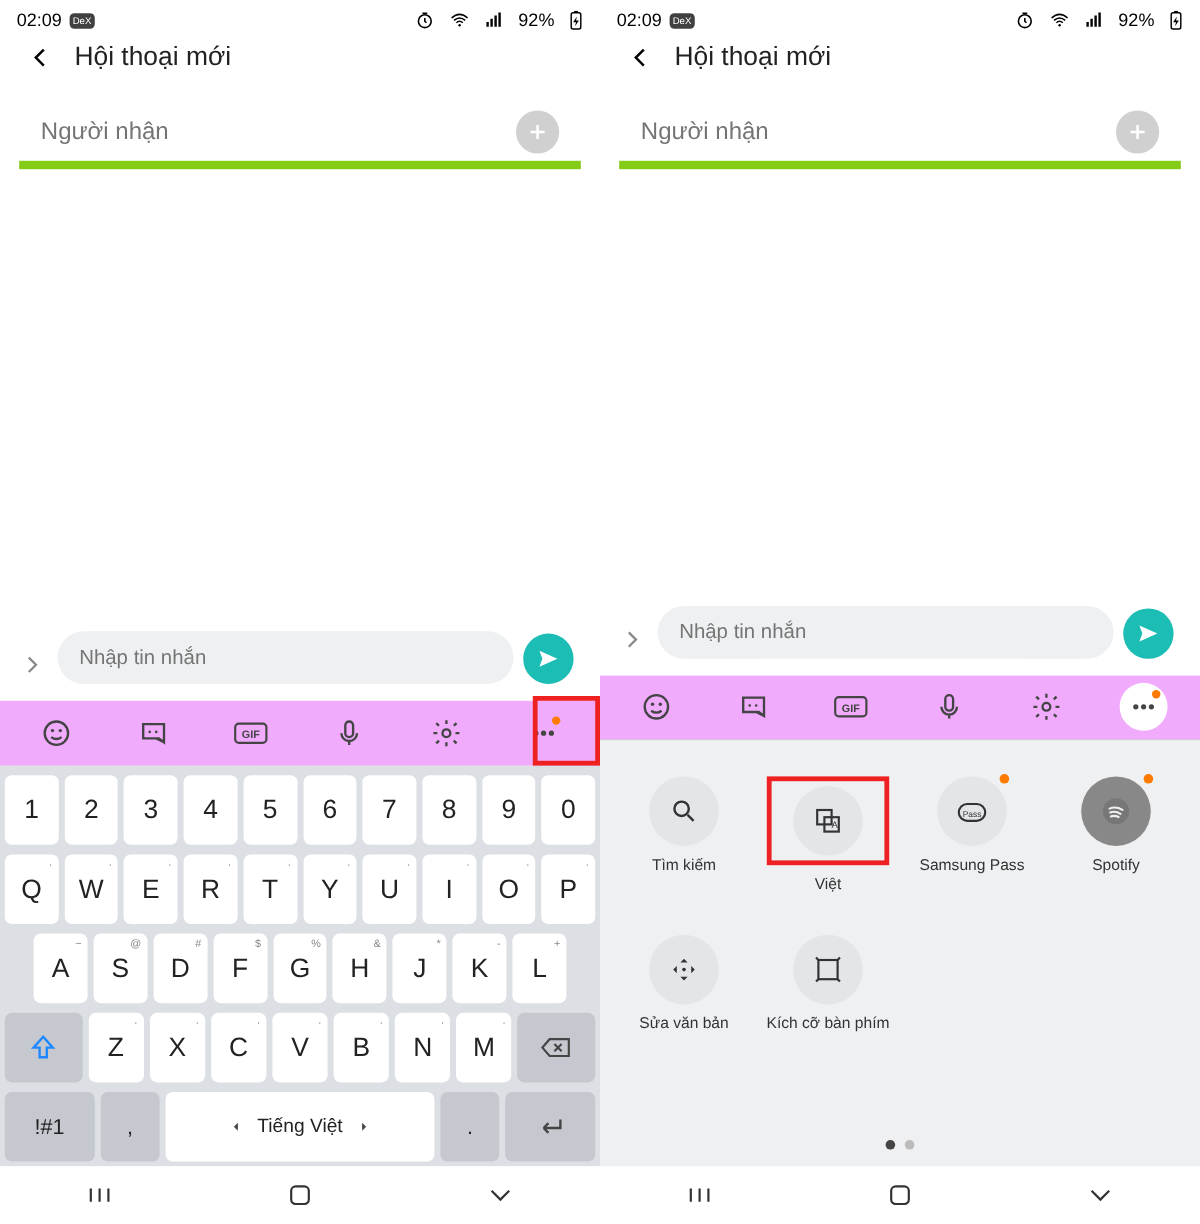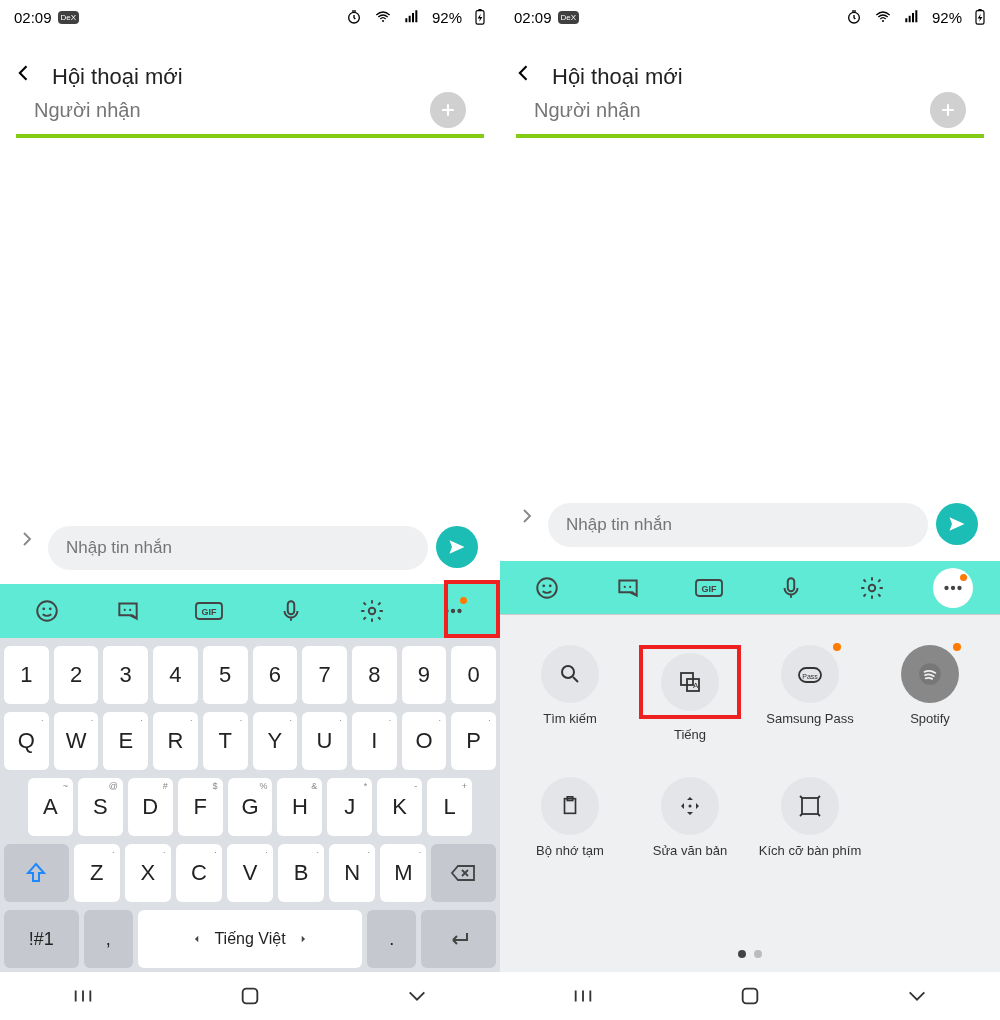--- a/index.html
+++ b/index.html
@@ -32,31 +32,31 @@
   .dex-badge {
     background: #404040;
     color: #fff;
     font-size: 8px;
     padding: 2px 3px;
     border-radius: 4px;
   }
   .header {
     height: 56px;
     display: flex;
-    align-items: flex-end;
-    padding: 0 14px;
+    align-items: flex-start;
+    padding: 0 24px;
     gap: 18px;
   }
   .back-btn { font-size: 26px; font-weight: bold; }
   .title { font-size: 22px; color: #222; }
   .recipient-row {
     display: flex;
     align-items: center;
     padding: 2px 18px 6px 18px;
-    border-bottom: 4px solid #84cc16;
+    border-bottom: 7px solid #84cc16;
     margin: 0 16px;
     gap: 10px;
   }
   .recipient-input {
     flex: 1;
     border: none;
     font-size: 20px;
     color: #999;
     background: transparent;
     outline: none;
@@ -68,21 +68,21 @@
     background: #d0d0d0;
     display: flex;
     align-items: center;
     justify-content: center;
     color: #fff;
     font-size: 22px;
   }
   .content-area { flex: 1; }
   .compose-row {
     display: flex;
-    align-items: flex-start;
+    align-items: flex-end;
     padding: 8px 22px 14px 14px;
     gap: 8px;
   }
   .expand-btn { font-size: 24px; color: #888; padding: 0 4px;}
   .msg-input {
     flex: 1;
     background: #eef0f2;
     border-radius: 22px;
     padding: 12px 18px;
     color: #999;
@@ -94,21 +94,21 @@
   .send-btn {
     width: 42px; height: 42px;
     border-radius: 50%;
     background: #1bbdb4;
     display: flex;
     align-items: center;
     justify-content: center;
     color: #fff;
   }
   .kb-toolbar {
-    background: #5eead4;
+    background: #f0abfc;
     height: 54px;
     display: flex;
     align-items: center;
     justify-content: space-around;
     padding: 0 6px;
   }
   .kb-tool { width: 40px; height: 40px; display:flex; align-items:center; justify-content:center; color:#444; }
   .kb-tool.more-active {
     background: #fff;
     border-radius: 50%;
@@ -638,21 +638,21 @@
       <div class="panel-item hl">
         <div class="panel-circle-wrap">
             <div class="panel-circle">
               <svg width="24" height="24" viewBox="0 0 24 24">
                 <rect x="3" y="3" width="12" height="12" fill="none" stroke="#333" stroke-width="1.8"></rect>
                 <rect x="9" y="9" width="12" height="12" fill="none" stroke="#333" stroke-width="1.8"></rect>
                 <text x="15" y="18" font-size="8" fill="#333">A</text>
               </svg>
             </div>
           </div>
-        <div class="panel-label">Tiếng</div>
+        <div class="panel-label">Việt</div>
       </div>
       <div class="panel-item">
         <div class="panel-circle-wrap">
             <div class="panel-circle">
               <svg width="28" height="24" viewBox="0 0 28 24">
                 <rect x="3" y="6" width="22" height="14" rx="7" fill="none" stroke="#333" stroke-width="1.8"></rect>
                 <text x="14" y="17" font-size="7" text-anchor="middle" fill="#333">Pass</text>
               </svg>
               <div class="orange-dot"></div>
             </div>
@@ -667,31 +667,20 @@
                 <path d="M7 10q5-2 10 1M7.5 13q4-1.5 8 1M8 16q3-1 6 .5" stroke="#eef0f2" stroke-width="1.6" fill="none" stroke-linecap="round"></path>
               </svg>
               <div class="orange-dot"></div>
             </div>
           </div>
         <div class="panel-label">Spotify</div>
       </div>
       <div class="panel-item">
         <div class="panel-circle-wrap">
             <div class="panel-circle">
-              <svg width="22" height="24" viewBox="0 0 24 24">
-                <rect x="6" y="4" width="12" height="16" fill="none" stroke="#333" stroke-width="1.8"></rect>
-                <rect x="9" y="2" width="6" height="4" fill="none" stroke="#333" stroke-width="1.8"></rect>
-              </svg>
-            </div>
-          </div>
-        <div class="panel-label">Bộ nhớ tạm</div>
-      </div>
-      <div class="panel-item">
-        <div class="panel-circle-wrap">
-            <div class="panel-circle">
               <svg width="24" height="24" viewBox="0 0 24 24">
                 <path d="M12 3l-3 3h6zM12 21l-3-3h6zM3 12l3-3v6zM21 12l-3-3v6z" fill="#333"></path>
                 <circle cx="12" cy="12" r="1.5" fill="#333"></circle>
               </svg>
             </div>
           </div>
         <div class="panel-label">Sửa văn bản</div>
       </div>
       <div class="panel-item">
         <div class="panel-circle-wrap">

